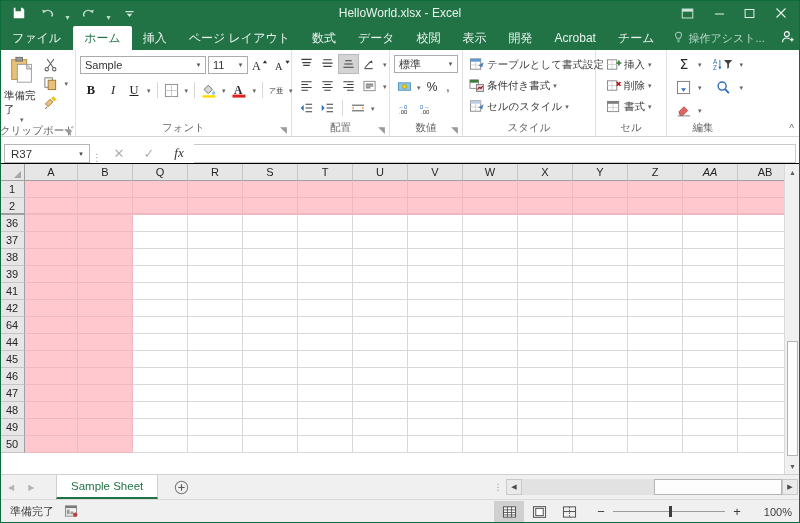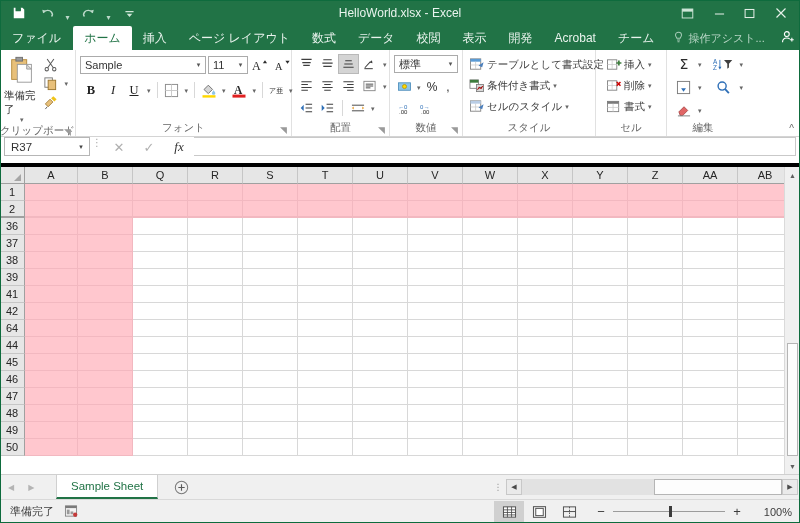--- a/index.html
+++ b/index.html
@@ -51,21 +51,21 @@
   .bigbtn .c{font-size:7px;color:#666;line-height:6px;}
 
   
   .combo{height:18px;border:1px solid #ababab;background:#fff;display:flex;align-items:center;padding:0 0 0 4px;font-size:11px;color:#333;box-sizing:border-box;}
   .combo .v{flex:1;overflow:hidden;white-space:nowrap;}
   .combo .ar{width:13px;text-align:center;font-size:7px;color:#555;}
   .sq{width:21px;height:20px;display:flex;align-items:center;justify-content:center;}
   .sq.sel{background:#d4d4d4;border:1px solid #b9b9b9;box-sizing:border-box;}
 
   
-  .fbar{height:26px;background:#fff;border-bottom:4px solid #000000;display:flex;align-items:flex-start;padding:0 4px;flex:none;}
+  .fbar{height:26px;background:#fff;border-bottom:1px solid #000000;display:flex;align-items:flex-end;padding:0 4px;flex:none;}
   .namebox{width:86px;height:19px;border:1px solid #b6b6b6;background:#fff;display:flex;align-items:center;font-size:11.5px;color:#333;box-sizing:border-box;}
   .namebox .nv{flex:1;padding-left:6px;}
   .namebox .na{width:16px;text-align:center;font-size:7px;color:#444;}
   .grip{width:14px;text-align:center;color:#aaa;font-size:10px;letter-spacing:0;}
   .fbtn{width:30px;height:20px;display:flex;align-items:center;justify-content:center;color:#b0b0b0;font-size:13px;}
   .fbtn.fx{color:#333;font-style:italic;font-family:"Liberation Serif",serif;font-size:13px;}
   .finput{flex:1;height:19px;border:1px solid #c9c9c9;border-left:none;background:#fff;box-sizing:border-box;}
 
   
   .gridwrap{flex:1;display:flex;flex-direction:column;background:#fff;position:relative;overflow:hidden;}
@@ -607,21 +607,21 @@
               <div class="ch" style="width: 55px;">Q</div>
               <div class="ch" style="width: 55px;">R</div>
               <div class="ch" style="width: 55px;">S</div>
               <div class="ch" style="width: 55px;">T</div>
               <div class="ch" style="width: 55px;">U</div>
               <div class="ch" style="width: 55px;">V</div>
               <div class="ch" style="width: 55px;">W</div>
               <div class="ch" style="width: 55px;">X</div>
               <div class="ch" style="width: 55px;">Y</div>
               <div class="ch" style="width: 55px;">Z</div>
-              <div class="ch" style="width: 55px;">AA</div>
+              <div class="ch" style="width: 55px; font-style: italic;">AA</div>
               <div class="ch" style="width: 55px;">AB</div>
             </div>
         </div>
         <div class="rowsarea" id="rowsarea">
             <div class="grow">
               <div class="rh">1</div>
               <div class="cell pink" style="width: 53px;"></div>
               <div class="cell pink" style="width: 55px;"></div>
               <div class="cell pink" style="width: 55px;"></div>
               <div class="cell pink" style="width: 55px;"></div>

